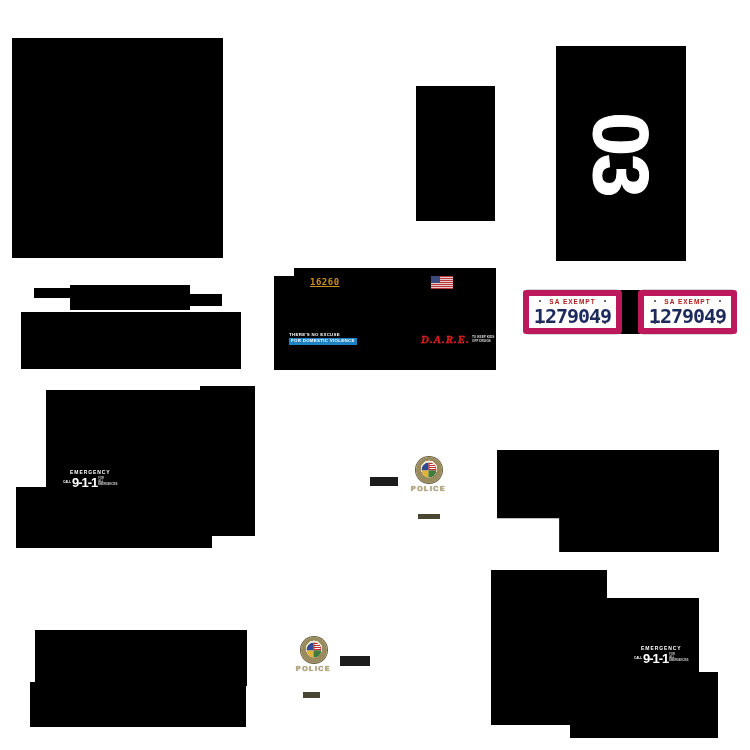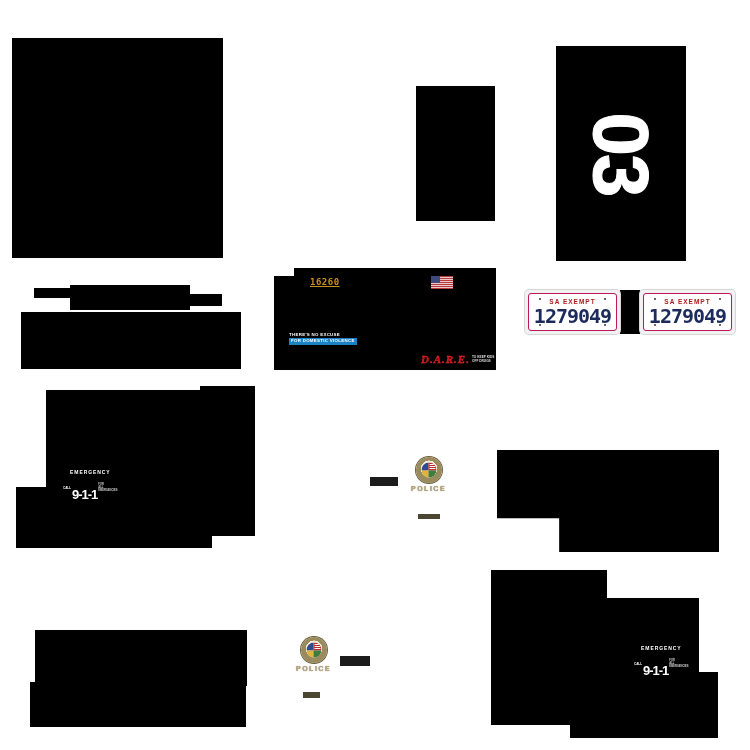--- a/index.html
+++ b/index.html
@@ -64,40 +64,40 @@
              -webkit-text-stroke:.3px #ff3333;white-space:nowrap;}
   .dare-tag{color:#dddddd;font-size:3.2px;line-height:1.15;white-space:nowrap;
             font-family:"Liberation Sans",sans-serif;font-weight:bold;}
 
   
   .plate-group{display:flex;align-items:center;}
   .plate{width:95px;height:44px;background:#f2f2f2;border-radius:4px;
          position:relative;box-shadow:0 0 0 1px #d6d6d6;
          display:flex;flex-direction:column;align-items:center;justify-content:center;}
   .plate-inner{width:87px;height:36px;background:#ffffff;border-radius:3px;
-     border:1px solid #be185d;position:relative;
+     border:6px solid #be185d;position:relative;
      display:flex;flex-direction:column;align-items:center;justify-content:center;}
   .plate-top{color:#b01c1c;font-size:6.5px;font-weight:bold;letter-spacing:1px;
              line-height:1;margin-top:1px;font-family:"Liberation Sans",sans-serif;}
   .plate-num{color:#1d2a5c;font-size:20px;font-weight:bold;letter-spacing:-1px;
              line-height:1;font-family:"DejaVu Sans Mono",monospace;margin-top:1px;}
   .bolt{position:absolute;width:2px;height:2px;border-radius:50%;background:#3a3a3a;}
   .bolt.tl{left:10px;top:4px;} .bolt.tr{right:10px;top:4px;}
   .bolt.bl{left:10px;bottom:4px;} .bolt.br{right:10px;bottom:4px;}
   .plate-gap{width:20px;height:44px;background:#000000;}
 
   
   .e911{color:#ffffff;line-height:1;white-space:nowrap;}
   .e911-top{font-size:5px;font-weight:bold;letter-spacing:.9px;
             text-align:center;font-family:"Liberation Sans",sans-serif;}
   .e911-row{display:flex;align-items:center;gap:1px;margin-top:1px;}
   .e911-left{font-size:3px;font-weight:bold;line-height:1.1;text-align:right;
              font-family:"Liberation Sans",sans-serif;}
   .e911-mid{font-size:13px;font-weight:bold;letter-spacing:-1px;
-            font-family:"Liberation Sans",sans-serif;margin-top:12px;}
+            font-family:"Liberation Sans",sans-serif;}
   .e911-right{font-size:2.6px;font-weight:bold;line-height:1.15;text-align:left;
               color:#cfcfcf;font-family:"Liberation Sans",sans-serif;}
 
   
   .seal-block{display:flex;flex-direction:column;align-items:center;}
   .seal{width:26px;height:26px;border-radius:50%;
         background:radial-gradient(circle at 50% 45%,#f0ead8 0 42%,#9a8b5e 43% 72%,#6f6440 73% 100%);
         position:relative;box-shadow:0 0 0 1px #6a5f3c;}
   .seal-core{position:absolute;left:50%;top:50%;width:15px;height:15px;
      transform:translate(-50%,-50%);border-radius:50%;
@@ -144,21 +144,21 @@
   <div class="decal flag" style="left:431px;top:276px;">
     <div class="stripes"></div>
     <div class="canton"></div>
   </div>
 
   <div class="decal dv-banner" style="left:289px;top:333px;">
     <div class="dv-line1">THERE'S NO EXCUSE</div>
     <div class="dv-line2">FOR DOMESTIC VIOLENCE</div>
   </div>
 
-  <div class="decal dare" style="left:421px;top:354px;">
+  <div class="decal dare" style="left:421px;top:334px;">
     <div class="dare-word">D.A.R.E.</div>
     <div>
       <div class="dare-tag">TO KEEP KIDS</div>
       <div class="dare-tag">OFF DRUGS</div>
     </div>
   </div>
 
   <div class="decal plate-group" style="left:525px;top:290px;">
 
     <div class="plate">

